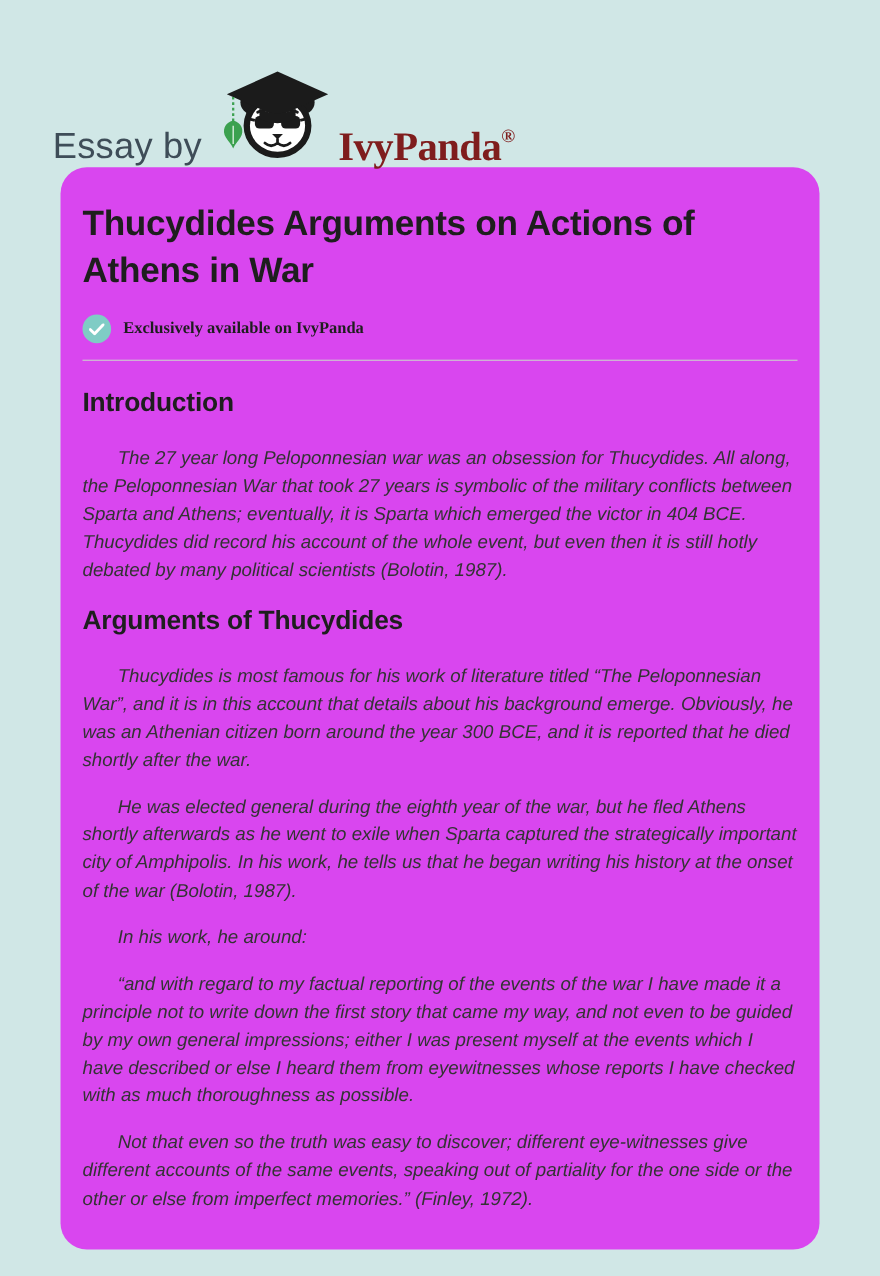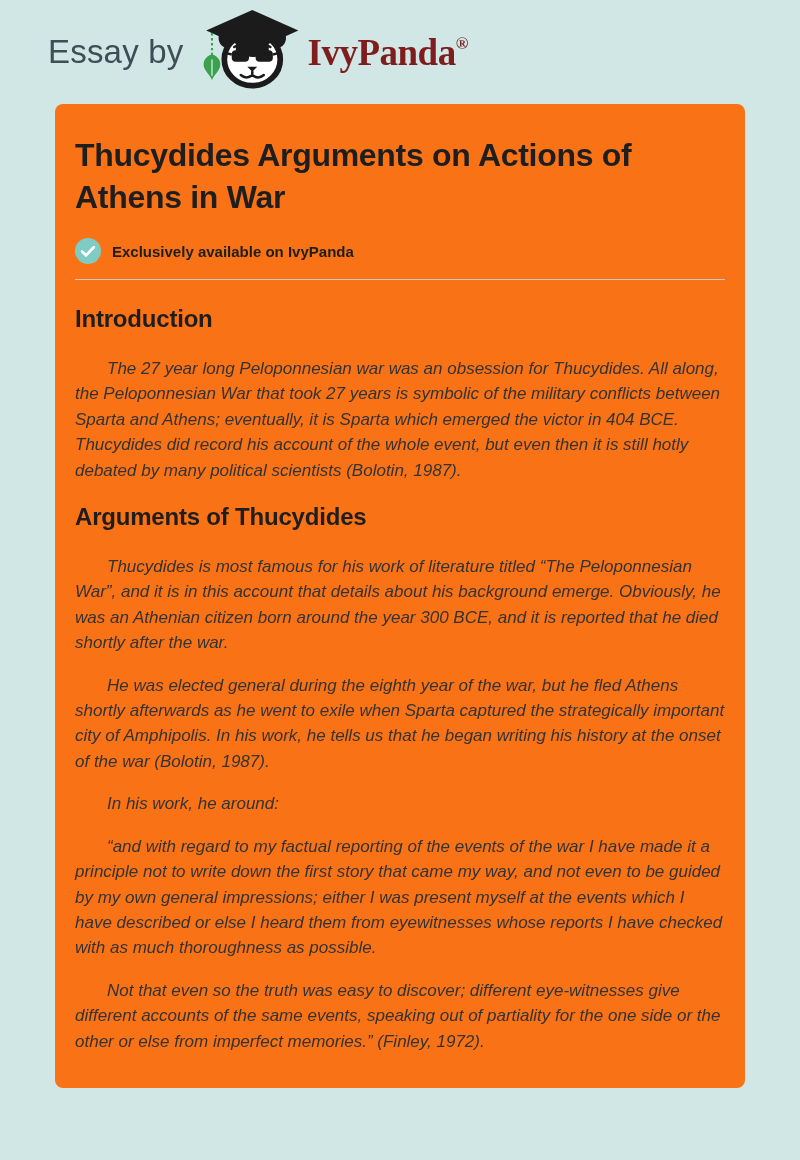--- a/index.html
+++ b/index.html
@@ -10,23 +10,23 @@
   body {
     width: 800px;
     height: 1160px;
     background: #d0e7e6;
     font-family: "Liberation Sans", sans-serif;
     overflow: hidden;
   }
 
   
   .header {
-    height: 104px;
+    height: 152px;
     display: flex;
-    align-items: center;
+    align-items: flex-end;
     padding-left: 48px;
   }
   .essay-by {
     font-size: 33px;
     color: #3e4d58;
     margin-right: 14px;
     letter-spacing: 0.2px;
   }
   .logo-wrap {
     width: 102px;
@@ -46,22 +46,22 @@
   }
   .brand .reg {
     font-size: 17px;
     vertical-align: 16px;
     font-weight: 700;
   }
 
   
   .card {
     margin: 0 55px;
-    background: #f97316;
-    border-radius: 8px;
+    background: #d946ef;
+    border-radius: 24px;
     padding: 30px 20px 34px 20px;
   }
   h1.title {
     margin: 0 0 20px 0;
     font-size: 32px;
     line-height: 42px;
     color: #1e1e1e;
     letter-spacing: -0.3px;
     font-weight: 700;
   }
@@ -78,20 +78,21 @@
     border-radius: 50%;
     background: #7fccc5;
     display: flex;
     align-items: center;
     justify-content: center;
   }
   .badge-label {
     font-size: 15px;
     font-weight: 700;
     color: #1e1e1e;
+    font-family: Liberation Serif, serif;
   }
   .divider {
     border: none;
     border-top: 1px solid #cccccc;
     margin: 0;
   }
   h2.section-heading {
     font-size: 24px;
     line-height: 34px;
     font-weight: 700;

